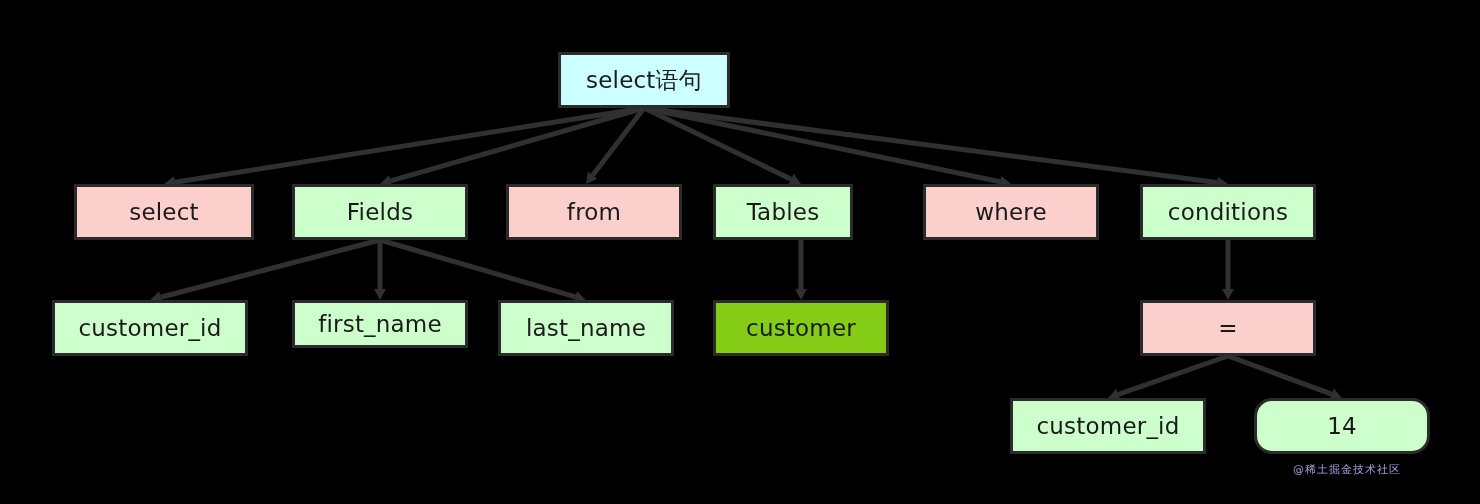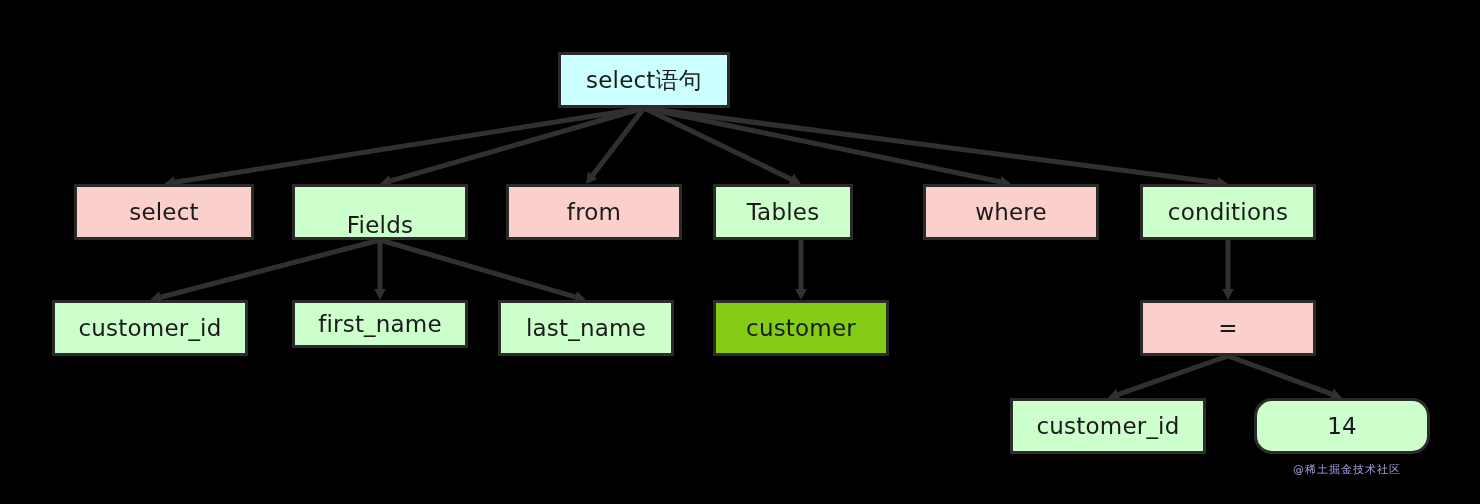--- a/index.html
+++ b/index.html
@@ -115,21 +115,21 @@
       </g>
     </svg>
 
   <div id="node-layer">
       <div class="node" style="left: 558px; top: 52px; width: 172px; height: 56px; background: rgb(204, 255, 255); border-color: rgb(43, 43, 43); color: rgb(26, 26, 26);">
         <span class="node-label">select语句</span>
       </div>
       <div class="node" style="left: 74px; top: 184px; width: 180px; height: 56px; background: rgb(251, 207, 203); border-color: rgb(43, 43, 43); color: rgb(26, 26, 26);">
         <span class="node-label">select</span>
       </div>
-      <div class="node" style="left: 292px; top: 184px; width: 176px; height: 56px; background: rgb(204, 255, 204); border-color: rgb(43, 43, 43); color: rgb(26, 26, 26); align-items: flex-end;">
+      <div class="node" style="left: 292px; top: 184px; width: 176px; height: 56px; background: rgb(204, 255, 204); border-color: rgb(43, 43, 43); color: rgb(26, 26, 26);">
         <span class="node-label">Fields</span>
       </div>
       <div class="node" style="left: 498px; top: 184px; width: 176px; height: 56px; background: rgb(251, 207, 203); border-color: rgb(43, 43, 43); color: rgb(26, 26, 26); margin-left: 8px;">
         <span class="node-label">from</span>
       </div>
       <div class="node" style="left: 713px; top: 184px; width: 140px; height: 56px; background: rgb(204, 255, 204); border-color: rgb(43, 43, 43); color: rgb(26, 26, 26);">
         <span class="node-label">Tables</span>
       </div>
       <div class="node" style="left: 923px; top: 184px; width: 176px; height: 56px; background: rgb(251, 207, 203); border-color: rgb(43, 43, 43); color: rgb(26, 26, 26);">
         <span class="node-label">where</span>

